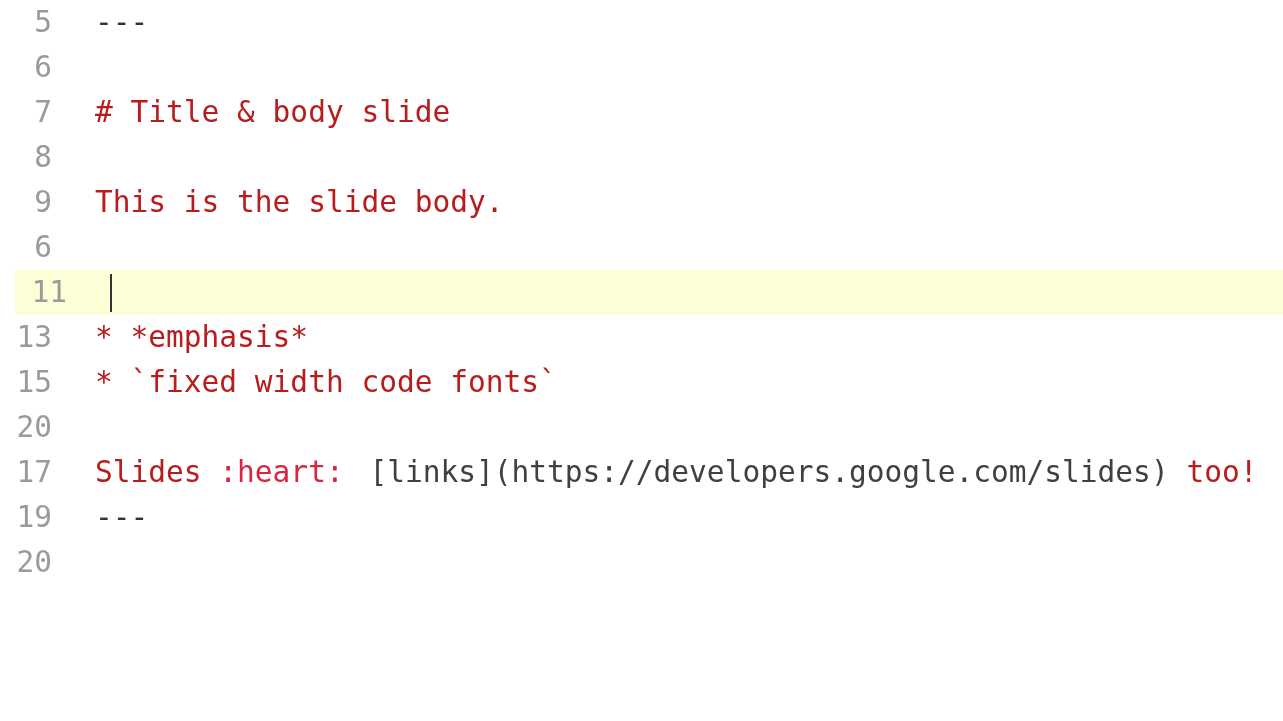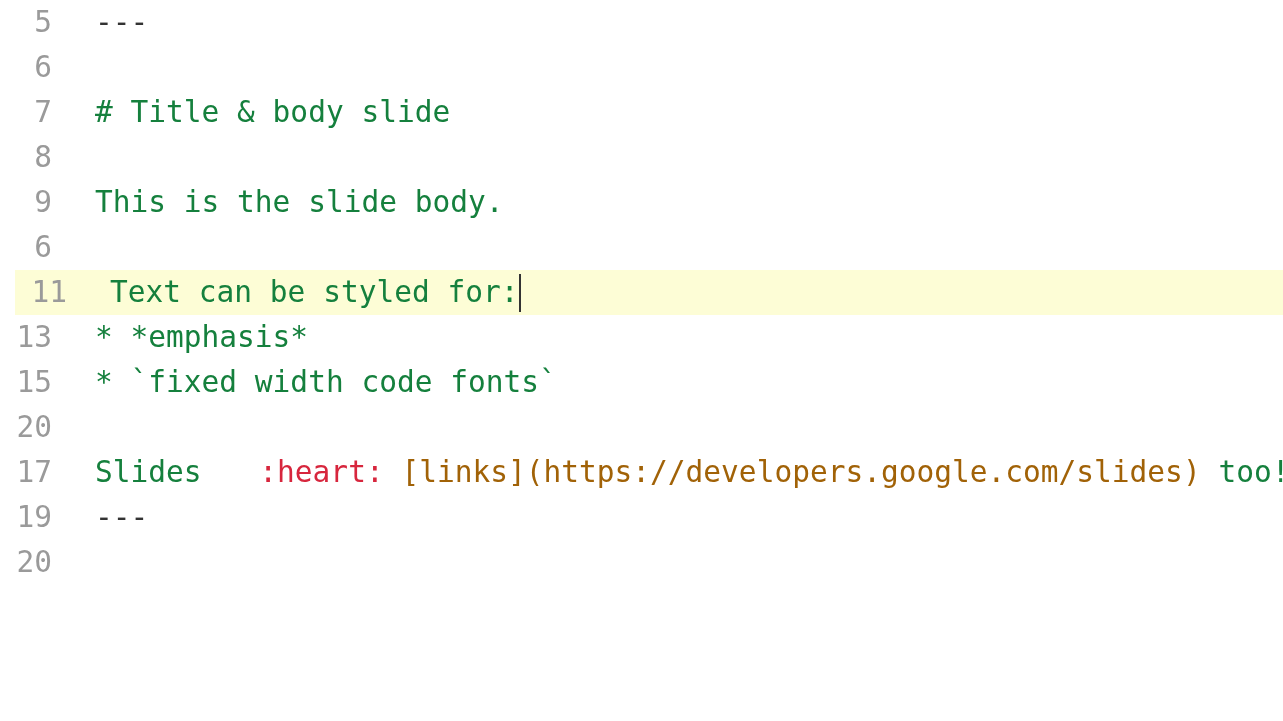--- a/index.html
+++ b/index.html
@@ -35,43 +35,43 @@
     flex: 1 1 auto;
     color: #333333;
     position: relative;
     padding-left: 25px;
   }
   .line.highlight {
     background: #fdfdd6;
     margin-left: 15px;
   }
   .tok-punct   { color: #333333; }
-  .tok-default { color: #15803d; }
-  .tok-emoji   { color: #d7263d; margin-left: 40px; }
-  .tok-linkref { color: #a16207; }
+  .tok-default { color: #b91c1c; }
+  .tok-emoji   { color: #d7263d; }
+  .tok-linkref { color: #404040; margin-left: 8px; }
   .cursor {
     display: inline-block;
     width: 0;
     border-right: 2px solid #333333;
     height: 38px;
     vertical-align: -17%;
     position: relative;
     top: 2px;
   }
 </style>
 </head>
 <body>
 
 <div class="editor" id="editor-root">
     <div class="line"><div class="gutter">5</div><div class="code"><span class="tok-punct">---</span></div></div>
     <div class="line"><div class="gutter">6</div><div class="code"><span class="tok-default"></span></div></div>
     <div class="line"><div class="gutter">7</div><div class="code"><span class="tok-default"># Title &amp; body slide</span></div></div>
     <div class="line"><div class="gutter">8</div><div class="code"><span class="tok-default"></span></div></div>
     <div class="line"><div class="gutter">9</div><div class="code"><span class="tok-default">This is the slide body.</span></div></div>
     <div class="line"><div class="gutter">6</div><div class="code"><span class="tok-default"></span></div></div>
-    <div class="line highlight"><div class="gutter">11</div><div class="code"><span class="tok-default">Text can be styled for:</span><span class="cursor"></span></div></div>
+    <div class="line highlight"><div class="gutter">11</div><div class="code"><span class="cursor"></span></div></div>
     <div class="line"><div class="gutter">13</div><div class="code"><span class="tok-default">* *emphasis*</span></div></div>
     <div class="line"><div class="gutter">15</div><div class="code"><span class="tok-default">* `fixed width code fonts`</span></div></div>
     <div class="line"><div class="gutter">20</div><div class="code"><span class="tok-default"></span></div></div>
     <div class="line"><div class="gutter">17</div><div class="code"><span class="tok-default">Slides </span><span class="tok-emoji">:heart:</span><span class="tok-default"> </span><span class="tok-linkref">[links](https://developers.google.com/slides)</span><span class="tok-default"> too!</span></div></div>
     <div class="line"><div class="gutter">19</div><div class="code"><span class="tok-punct">---</span></div></div>
     <div class="line"><div class="gutter">20</div><div class="code"><span class="tok-default"></span></div></div>
   </div>
 
 </body></html>

